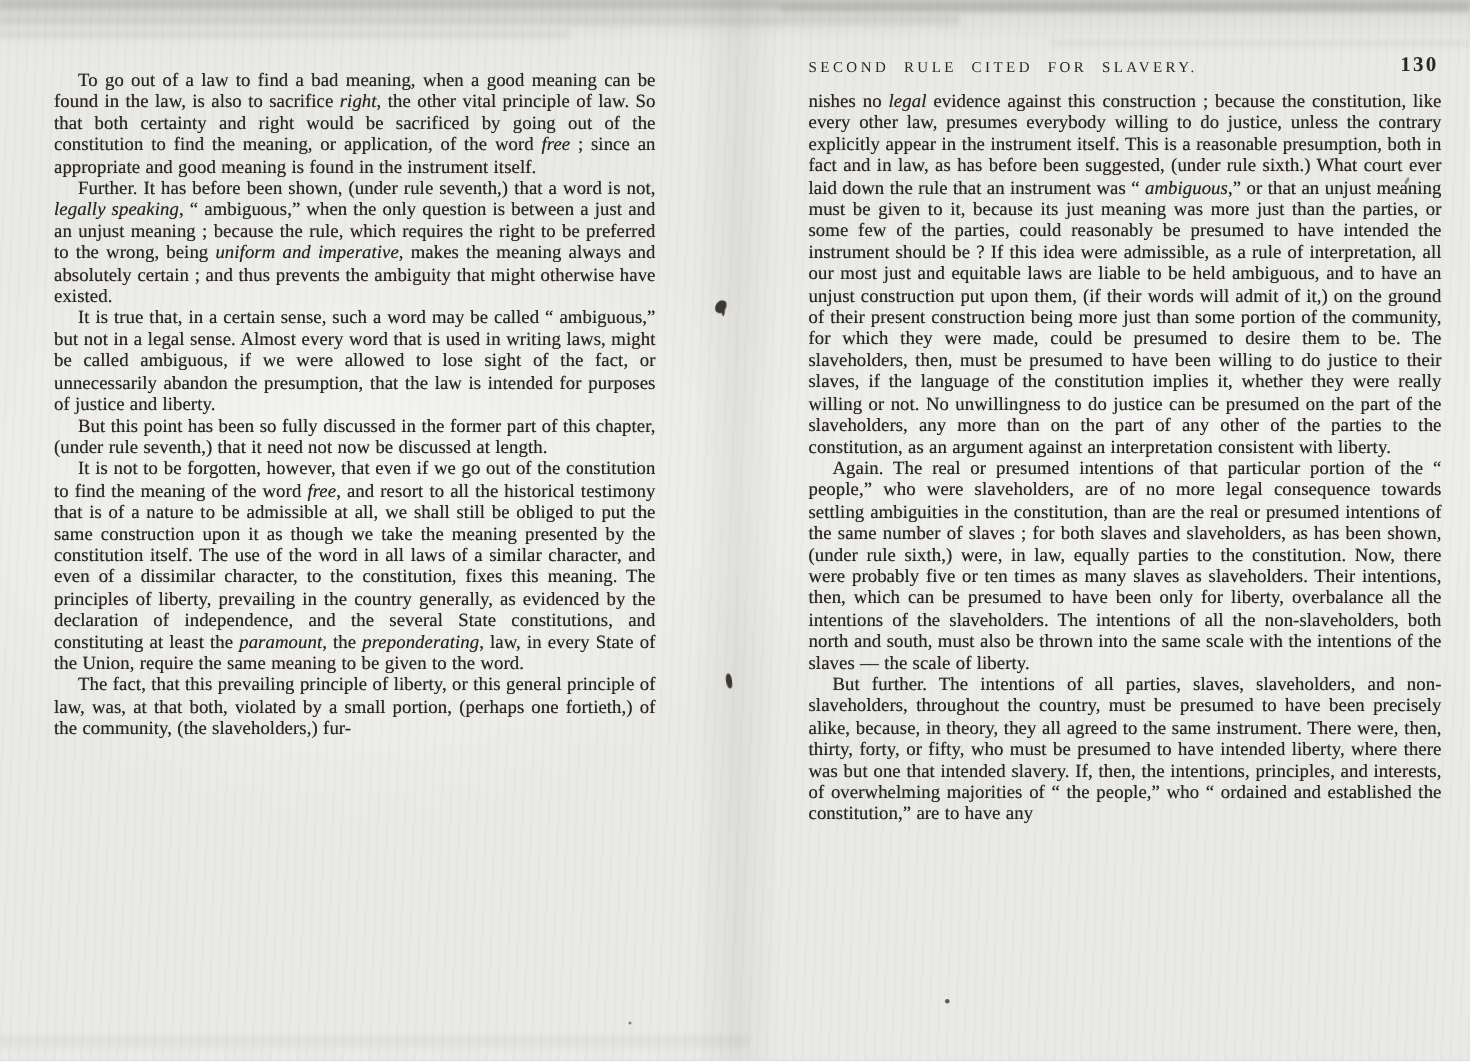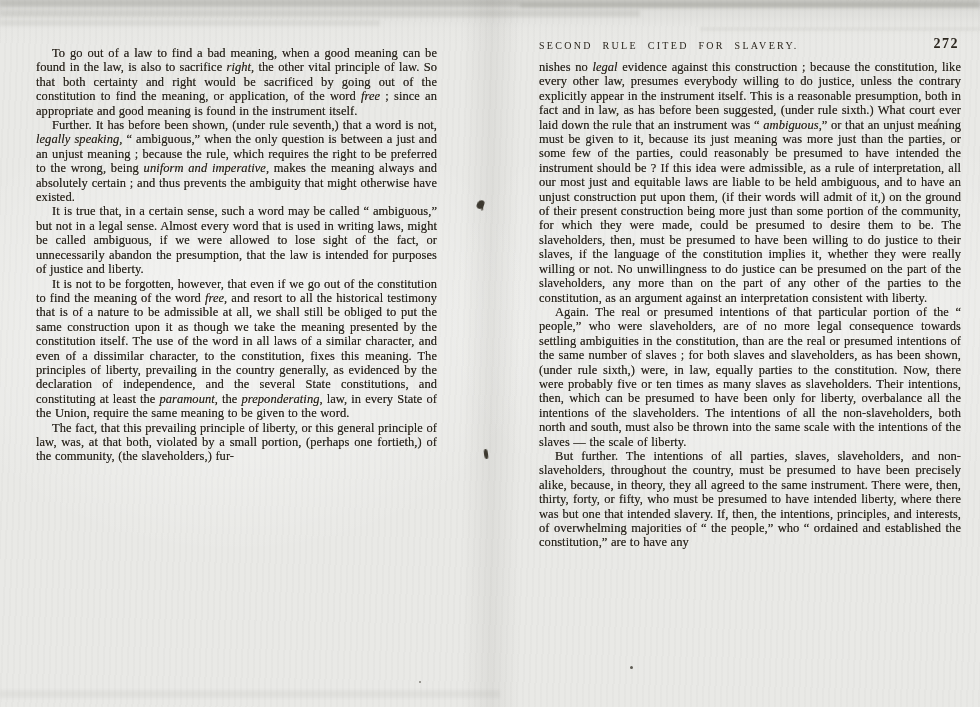--- a/index.html
+++ b/index.html
@@ -64,29 +64,30 @@
   <div class="streak" id="st4"></div>
   <div class="streak" id="st5"></div>
   <div class="streak" id="st6"></div>
   <div id="gutter"></div>
 
   <section class="page page-left">
     <div class="page-body">
         <p class="para indent">To go out of a law to find a bad meaning, when a good meaning can be found in the law, is also to sacrifice <i>right</i>, the other vital principle of law. So that both certainty and right would be sacrificed by going out of the constitution to find the meaning, or application, of the word <i>free</i> ; since an appropriate and good meaning is found in the instrument itself.</p>
         <p class="para indent">Further. It has before been shown, (under rule seventh,) that a word is not, <i>legally speaking</i>, “ ambiguous,” when the only question is between a just and an unjust meaning ; because the rule, which requires the right to be preferred to the wrong, being <i>uniform and imperative</i>, makes the meaning always and absolutely certain ; and thus prevents the ambiguity that might otherwise have existed.</p>
         <p class="para indent">It is true that, in a certain sense, such a word may be called “ ambiguous,” but not in a legal sense. Almost every word that is used in writing laws, might be called ambiguous, if we were allowed to lose sight of the fact, or unnecessarily abandon the presumption, that the law is intended for purposes of justice and liberty.</p>
+        <p class="para indent">But this point has been so fully discussed in the former part of this chapter, (under rule seventh,) that it need not now be discussed at length.</p>
         <p class="para indent">It is not to be forgotten, however, that even if we go out of the constitution to find the meaning of the word <i>free</i>, and resort to all the historical testimony that is of a nature to be admissible at all, we shall still be obliged to put the same construction upon it as though we take the meaning presented by the constitution itself. The use of the word in all laws of a similar character, and even of a dissimilar character, to the constitution, fixes this meaning. The principles of liberty, prevailing in the country generally, as evidenced by the declaration of independence, and the several State constitutions, and constituting at least the <i>paramount</i>, the <i>preponderating</i>, law, in every State of the Union, require the same meaning to be given to the word.</p>
         <p class="para indent">The fact, that this prevailing principle of liberty, or this general principle of law, was, at that both, violated by a small portion, (perhaps one fortieth,) of the community, (the slaveholders,) fur-</p>
       </div>
   </section>
 
   <section class="page page-right">
     <header class="page-head">
       <span class="running-head">SECOND RULE CITED FOR SLAVERY.</span>
-      <span class="page-num pos-right">272</span>
+      <span class="page-num pos-right">130</span>
     </header>
     <div class="page-body">
         <p class="para">nishes no <i>legal</i> evidence against this construction ; because the constitution, like every other law, presumes everybody willing to do justice, unless the contrary explicitly appear in the instrument itself. This is a reasonable presumption, both in fact and in law, as has before been suggested, (under rule sixth.) What court ever laid down the rule that an instrument was “ <i>ambiguous</i>,” or that an unjust meaning must be given to it, because its just meaning was more just than the parties, or some few of the parties, could reasonably be presumed to have intended the instrument should be ? If this idea were admissible, as a rule of interpretation, all our most just and equitable laws are liable to be held ambiguous, and to have an unjust construction put upon them, (if their words will admit of it,) on the ground of their present construction being more just than some portion of the community, for which they were made, could be presumed to desire them to be. The slaveholders, then, must be presumed to have been willing to do justice to their slaves, if the language of the constitution implies it, whether they were really willing or not. No unwillingness to do justice can be presumed on the part of the slaveholders, any more than on the part of any other of the parties to the constitution, as an argument against an interpretation consistent with liberty.</p>
         <p class="para indent">Again. The real or presumed intentions of that particular portion of the “ people,” who were slaveholders, are of no more legal consequence towards settling ambiguities in the constitution, than are the real or presumed intentions of the same number of slaves ; for both slaves and slaveholders, as has been shown, (under rule sixth,) were, in law, equally parties to the constitution. Now, there were probably five or ten times as many slaves as slaveholders. Their intentions, then, which can be presumed to have been only for liberty, overbalance all the intentions of the slaveholders. The intentions of all the non-slaveholders, both north and south, must also be thrown into the same scale with the intentions of the slaves — the scale of liberty.</p>
         <p class="para indent">But further. The intentions of all parties, slaves, slaveholders, and non-slaveholders, throughout the country, must be presumed to have been precisely alike, because, in theory, they all agreed to the same instrument. There were, then, thirty, forty, or fifty, who must be presumed to have intended liberty, where there was but one that intended slavery. If, then, the intentions, principles, and interests, of overwhelming majorities of “ the people,” who “ ordained and established the constitution,” are to have any</p>
       </div>
   </section>
 
   <div class="blot" id="blot1"></div>
   <div class="blot" id="blot2"></div>

